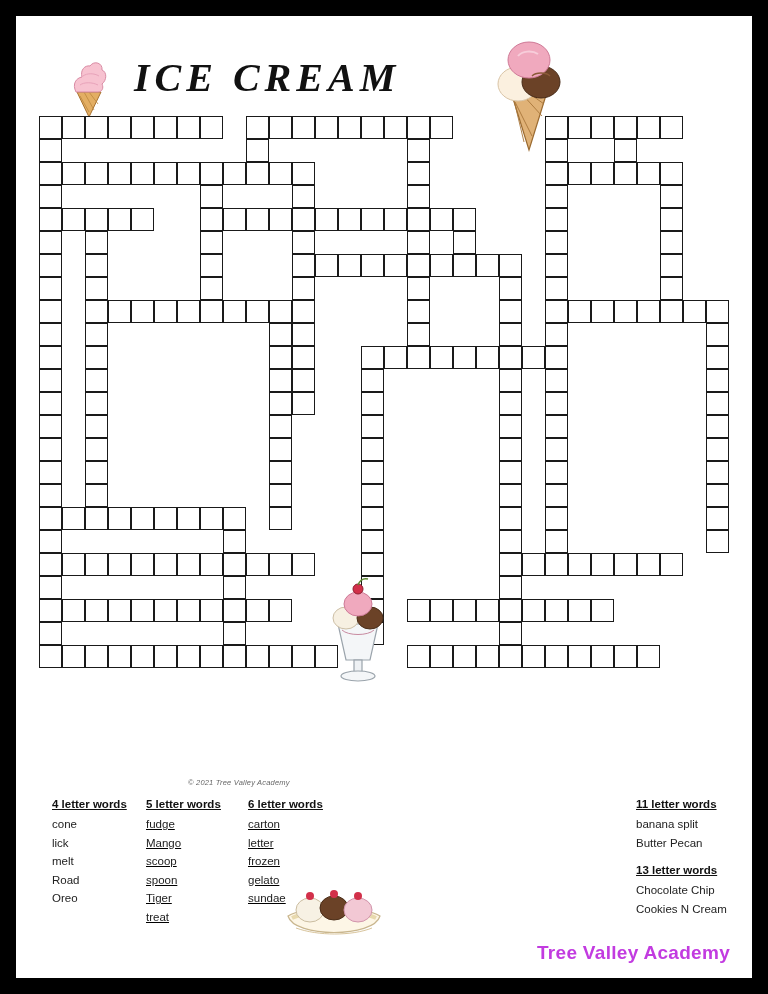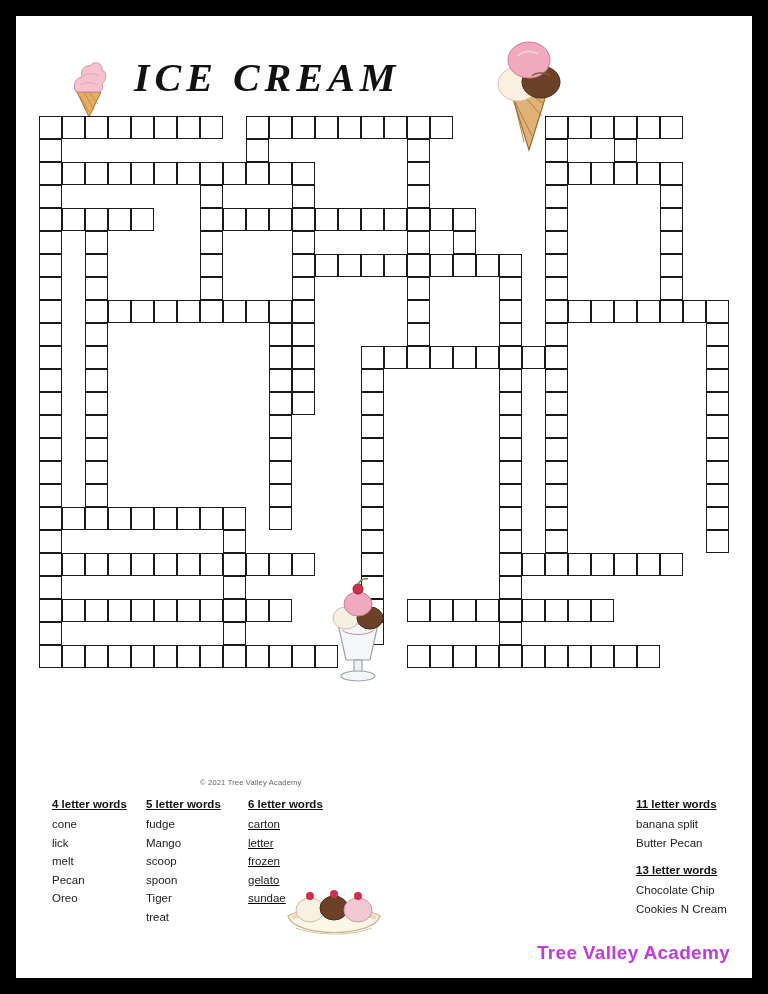--- a/index.html
+++ b/index.html
@@ -71,25 +71,26 @@
   
   #art-doublecone { left: 470px; top: 16px; width: 86px; height: 120px; }
   
   #art-sundae { left: 300px; top: 560px; width: 84px; height: 110px; }
   
   #art-split { left: 258px; top: 860px; width: 120px; height: 72px; }
 
   
   #copyright {
     position: absolute;
-    left: 184px;
+    left: 172px;
     top: 762px;
     font-size: 7.5px;
     color: #666666;
     letter-spacing: 0.2px;
+    font-style: italic;
   }
 
   
   #wordlist {
     position: absolute;
     left: 36px;
     top: 782px;
     width: 690px;
     height: 160px;
   }
@@ -464,24 +465,24 @@
       <circle cx="84" cy="20" r="4" fill="#d2304a"></circle>
       <path d="M22 52 C44 60 78 60 98 52" stroke="#d8c49b" stroke-width="1" fill="none"></path>
     </svg>
 
     <div id="wordlist">
         <div class="col" style="left: 0px;">
           <div class="grp-head">4 letter words</div>
           <div class="word">cone</div>
           <div class="word">lick</div>
           <div class="word">melt</div>
-          <div class="word">Pecan</div>
+          <div class="word">Road</div>
           <div class="word">Oreo</div>
         </div>
-        <div class="col" style="left: 94px;">
+        <div class="col" style="left: 94px; text-decoration: underline;">
           <div class="grp-head">5 letter words</div>
           <div class="word">fudge</div>
           <div class="word">Mango</div>
           <div class="word">scoop</div>
           <div class="word">spoon</div>
           <div class="word">Tiger</div>
           <div class="word">treat</div>
         </div>
         <div class="col" style="left: 196px; text-decoration: underline;">
           <div class="grp-head">6 letter words</div>

